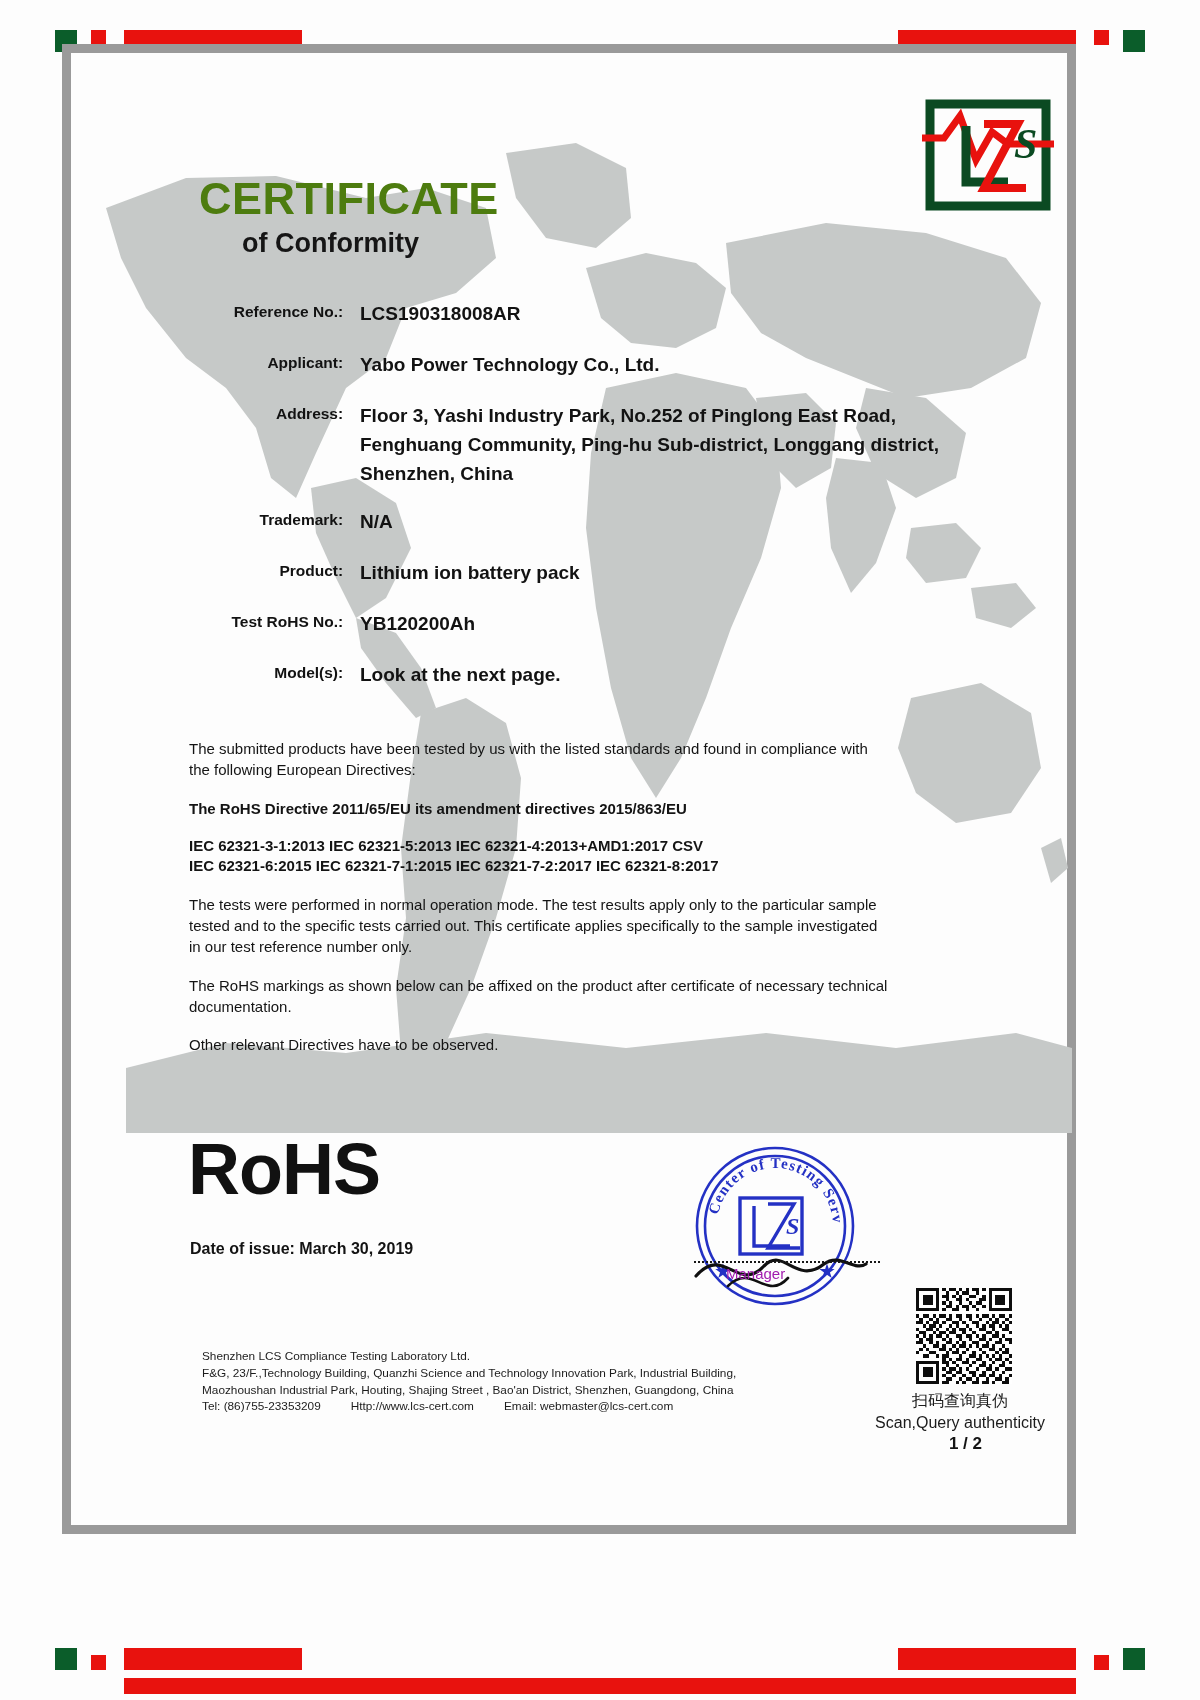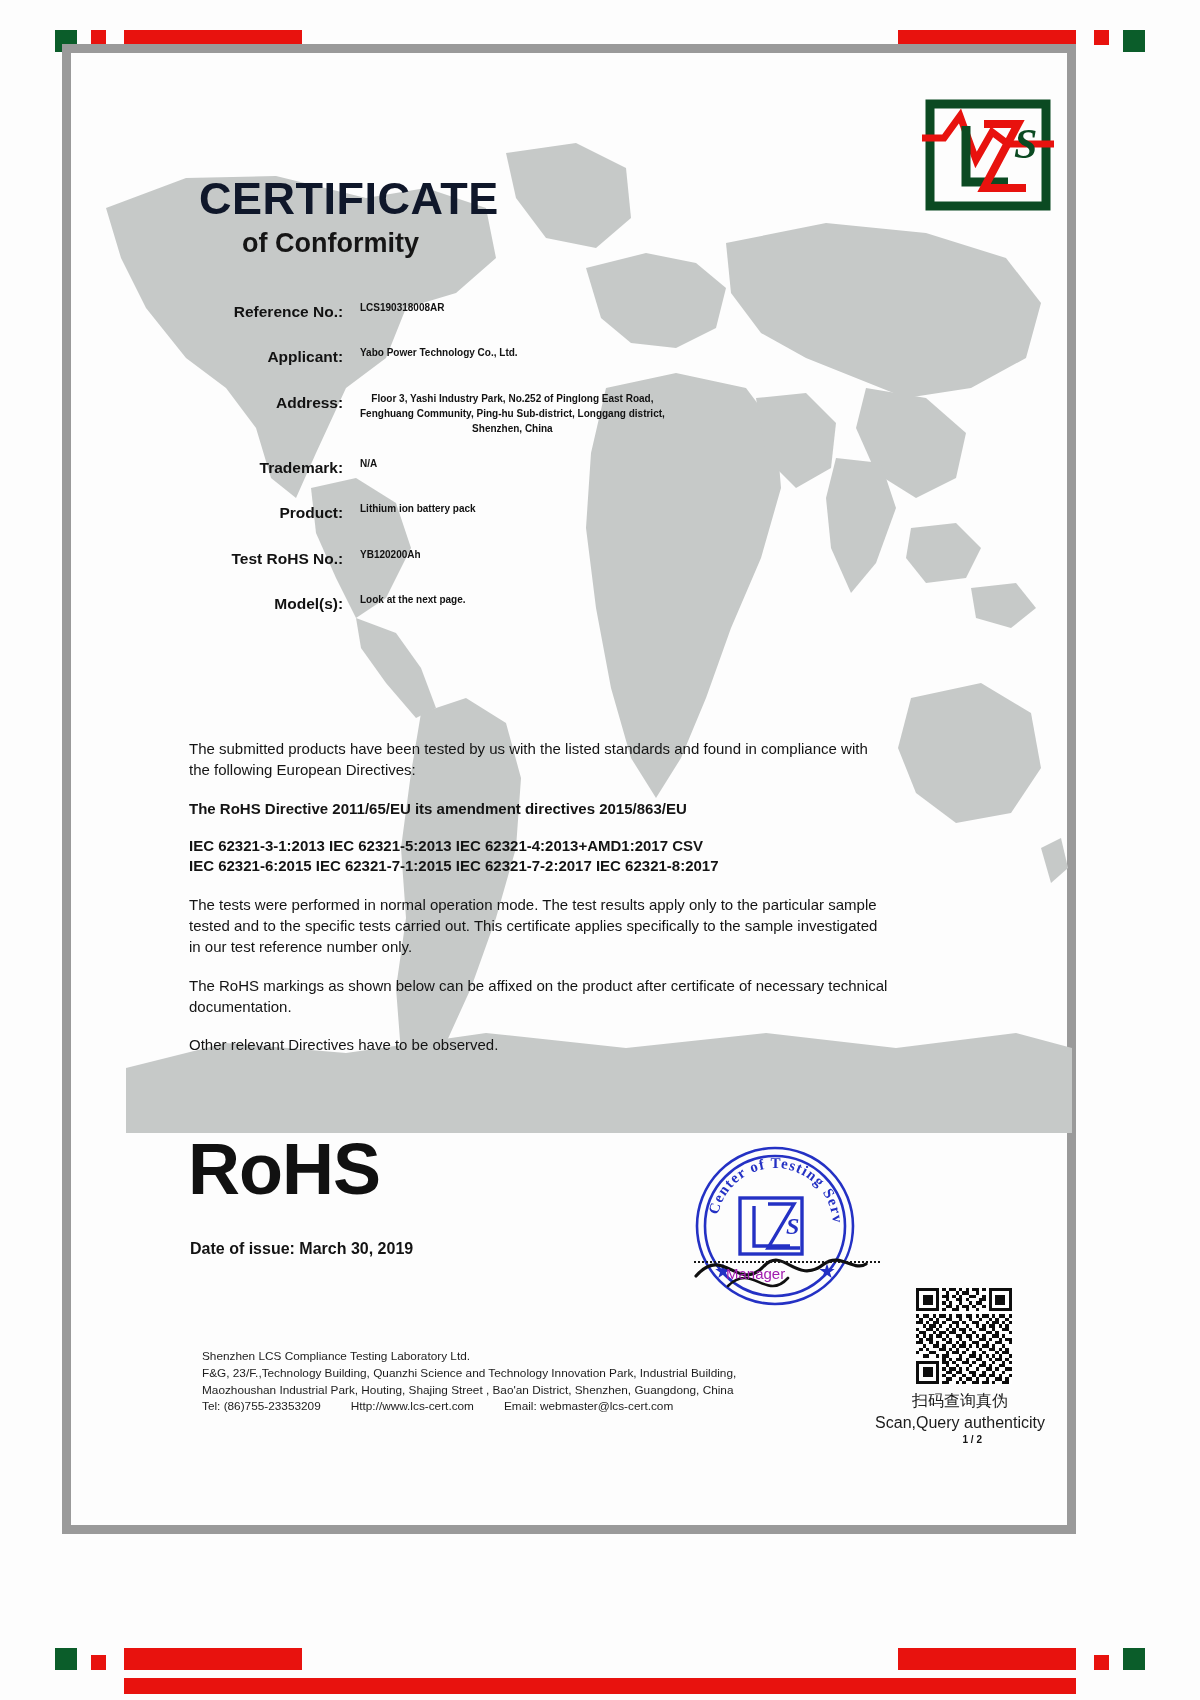--- a/index.html
+++ b/index.html
@@ -50,21 +50,21 @@
   
   .logo {
     position: absolute;
     right: 18px; top: 48px;
     width: 132px; height: 118px;
   }
 
   .title-block { position: absolute; left: 133px; top: 128px; }
   .title-main {
     font-size: 45px; font-weight: bold; letter-spacing: 0.5px;
-    color: #0f172a; line-height: 1;
+    color: #4d7c0f; line-height: 1;
   }
   .title-sub {
     font-size: 27px; font-weight: bold; color: #151515;
     margin-top: 9px; line-height: 1; margin-left: 43px;
   }
 
   
   .fields { position: absolute; left: 120px; top: 252px; width: 760px; }
   .field-row { display: flex; margin-bottom: 22px; }
   .field-label {
@@ -72,22 +72,22 @@
     font-size: 15.5px; font-weight: bold; color: #121212;
     line-height: 1.5;
     text-align: right;
   }
   .field-colon {
     width: 22px; flex: 0 0 22px;
     font-size: 15.5px; font-weight: bold; color: #121212;
     line-height: 1.5;
   }
   .field-value {
-    font-size: 10px; font-weight: bold; color: #121212;
-    line-height: 1.52; white-space: pre-line; text-align: center;
+    font-size: 19px; font-weight: bold; color: #121212;
+    line-height: 1.52; white-space: pre-line;
   }
   .field-row.addr { margin-bottom: 20px; }
 
   
   .body-block { position: absolute; left: 123px; top: 690px; width: 700px; }
   .para {
     font-size: 15px; color: #141414; line-height: 1.42;
     margin-bottom: 17px;
   }
   .para.bold { font-weight: bold; }
@@ -121,21 +121,21 @@
 
   
   .qr { position: absolute; right: 60px; top: 1240px; width: 96px; height: 96px; }
   .qr-cap {
     position: absolute; right: 26px; top: 1342px;
     width: 172px; text-align: center;
     font-size: 16px; color: #1b1b1b; line-height: 1.35;
   }
   .page-no {
     position: absolute; right: 90px; top: 1386px;
-    font-size: 10px; font-weight: bold; color: #141414;
+    font-size: 17px; font-weight: bold; color: #141414;
   }
 
   
   .footer { position: absolute; left: 124px; top: 1300px; width: 620px; margin-left: 12px; }
   .footer-line {
     font-size: 11.8px; color: #1c1c1c; line-height: 1.42;
   }
   .footer-line.just { text-align: justify; }
   .footer-contact { display: flex; gap: 30px; margin-top: 1px; }
   .footer-contact span { font-size: 11.8px; color: #1c1c1c; }

